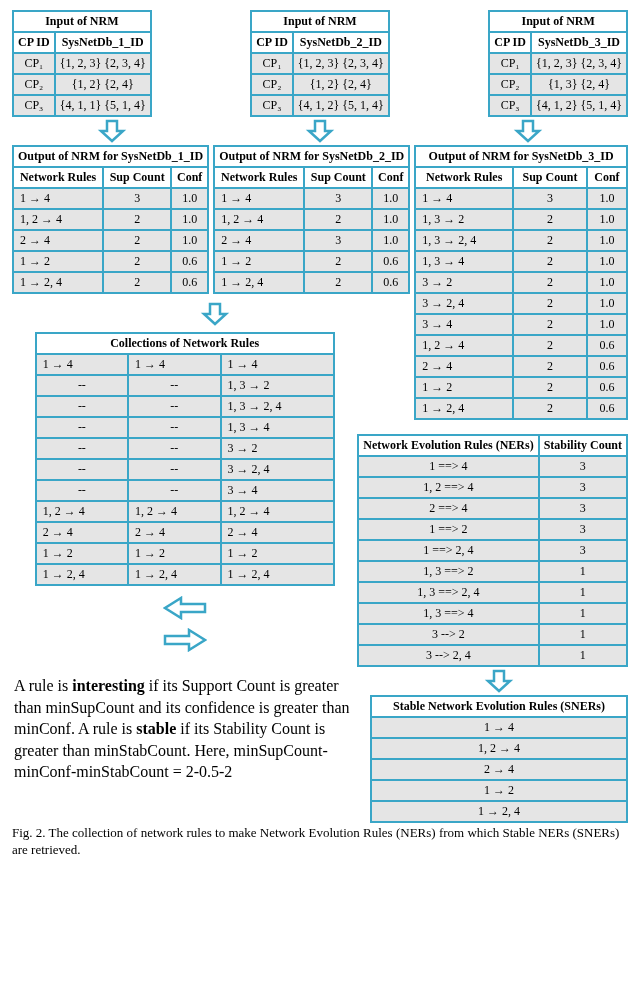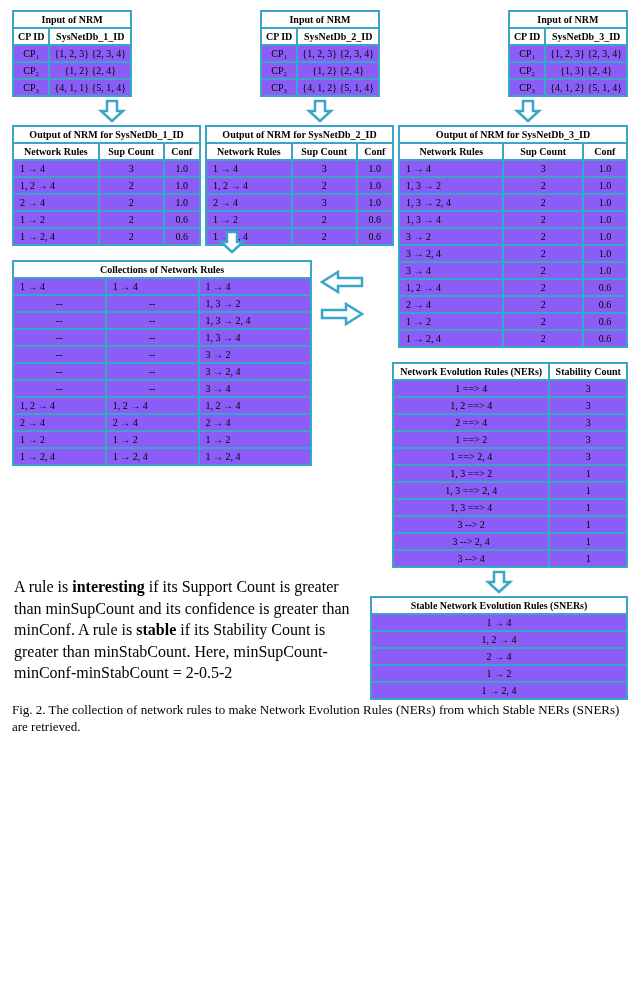--- a/index.html
+++ b/index.html
@@ -7,41 +7,41 @@
     font-family: "Times New Roman", Times, serif;
     background: #fff;
     width: 640px;
     padding: 10px 12px;
     font-size: 12px;
     color: #000;
   }
   .row3 { display: flex; gap: 8px; justify-content: space-between; }
   .tbl {
     border-collapse: collapse;
-    background: #8b5cf6;
-    font-size: 10px;
+    background: #e5e5e5;
+    font-size: 12px;
   }
   .tbl th, .tbl td {
     border: 2px solid #3aa6c7;
     padding: 2px 4px;
     text-align: center;
     white-space: nowrap;
   }
   .tbl th { font-weight: bold; background:#fff;}
   .hdr-merge { font-weight: bold; }
   .ic { font-weight: bold;}
   .arrow-down {
     display:flex; justify-content:center;
     padding:2px 0;
   }
   .arrow-down svg, .arrow-right svg, .arrow-left svg { display:block; }
   .sec2 { display:flex; gap:4px; }
   .col-out { flex:1; }
   .big13 { width: 230px;}
-  .collections-wrap { display:flex; gap:6px; align-items:flex-start; margin-top:4px;}
+  .collections-wrap { display:flex; align-items:center; margin-top:4px;flex-direction:column;}
   .arrows-row { display:flex; gap:8px; justify-content:space-around;}
   .txtblock {
     font-size: 16px;
     line-height: 1.35;
     padding: 8px 2px 10px 2px;
   }
   .caption {
     font-size: 13px;
     line-height: 1.3;
     padding-top: 2px;
@@ -416,24 +416,20 @@
             <td>1</td>
           </tr>
       <tr>
             <td>3 --&gt; 2</td>
             <td>1</td>
           </tr>
       <tr>
             <td>3 --&gt; 2, 4</td>
             <td>1</td>
           </tr>
-      <tr>
-            <td>3 --&gt; 4</td>
-            <td>1</td>
-          </tr>
     </tbody>
       </table>
   </div>
 </div>
 
 <div style="display:flex; gap:10px; align-items:flex-start;">
   <div class="txtblock" style="flex:1;">
     <span>A rule is </span><b>interesting</b><span> if its Support Count is greater than minSupCount and its confidence is greater than minConf. A rule is </span><b>stable</b><span> if its Stability Count is greater than minStabCount. Here, minSupCount-minConf-minStabCount = 2-0.5-2</span>
   </div>
   <div style="width:258px;">

